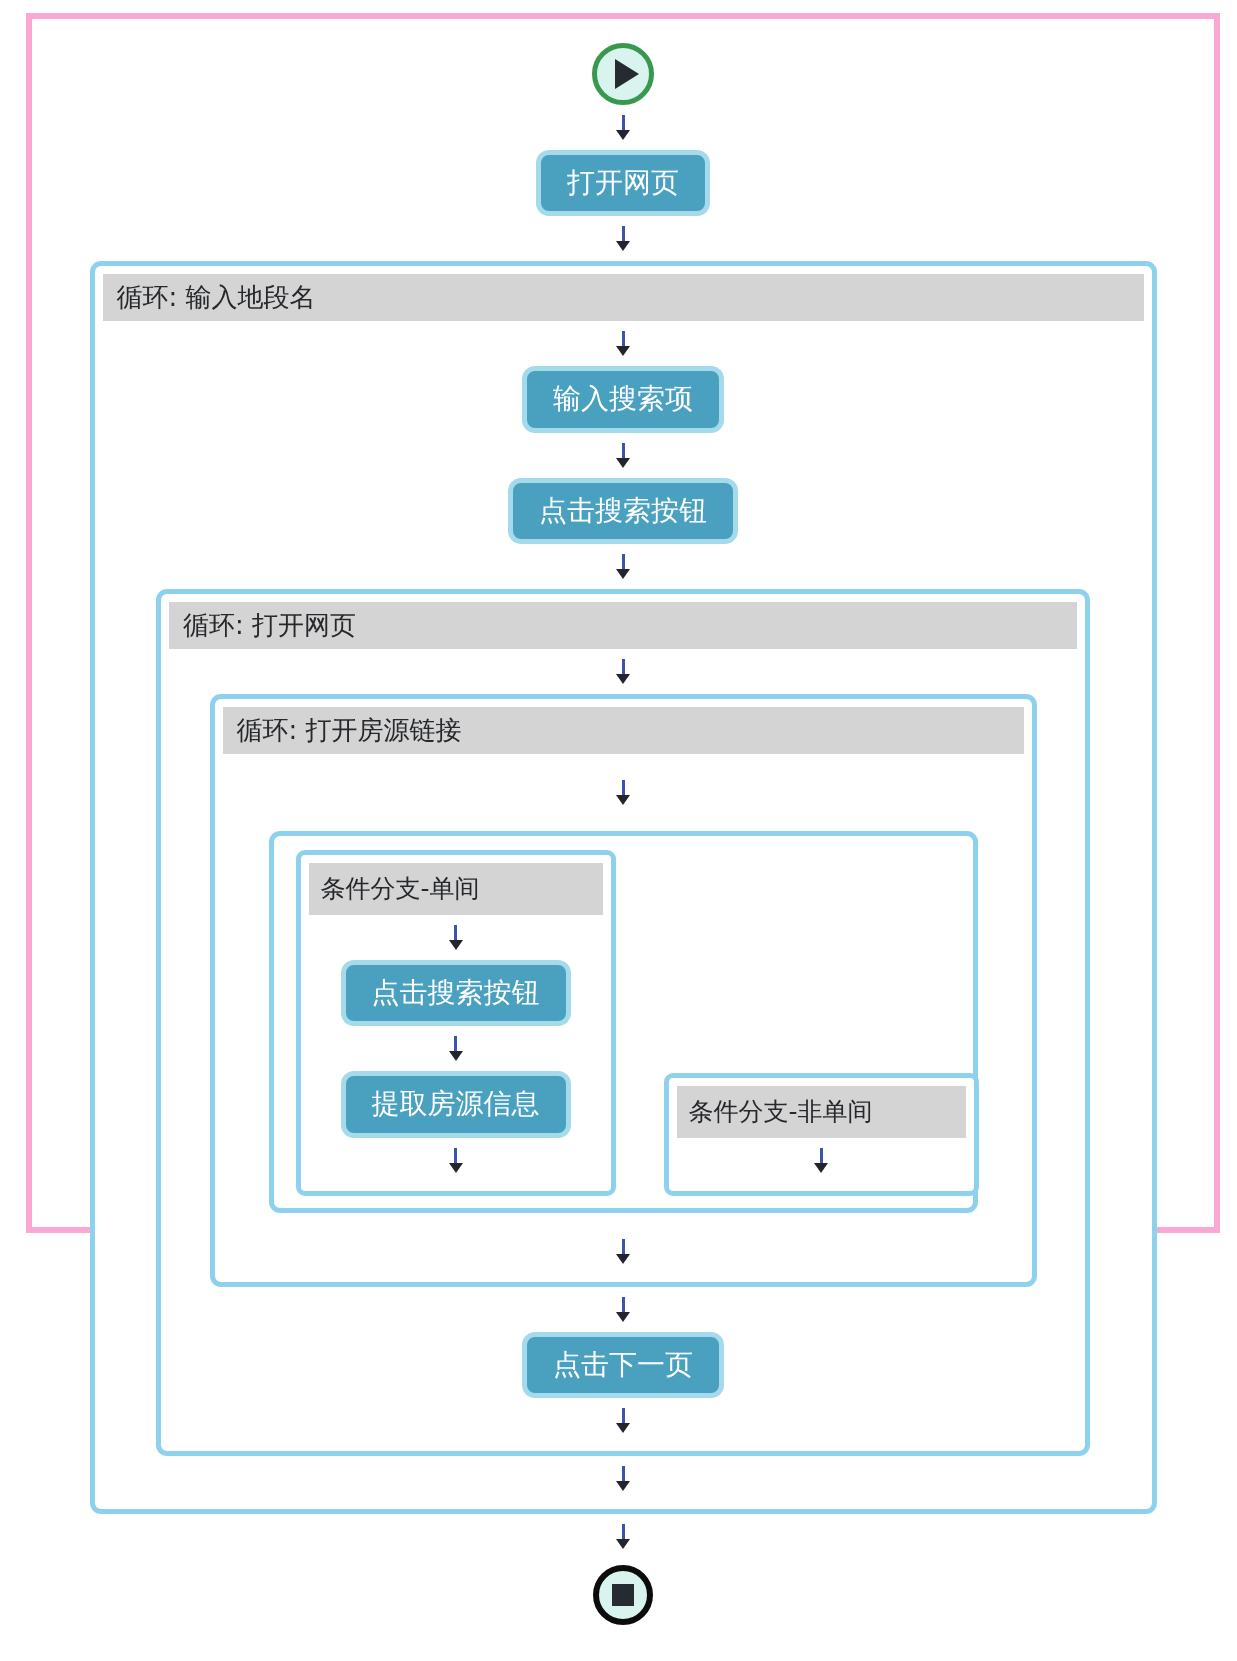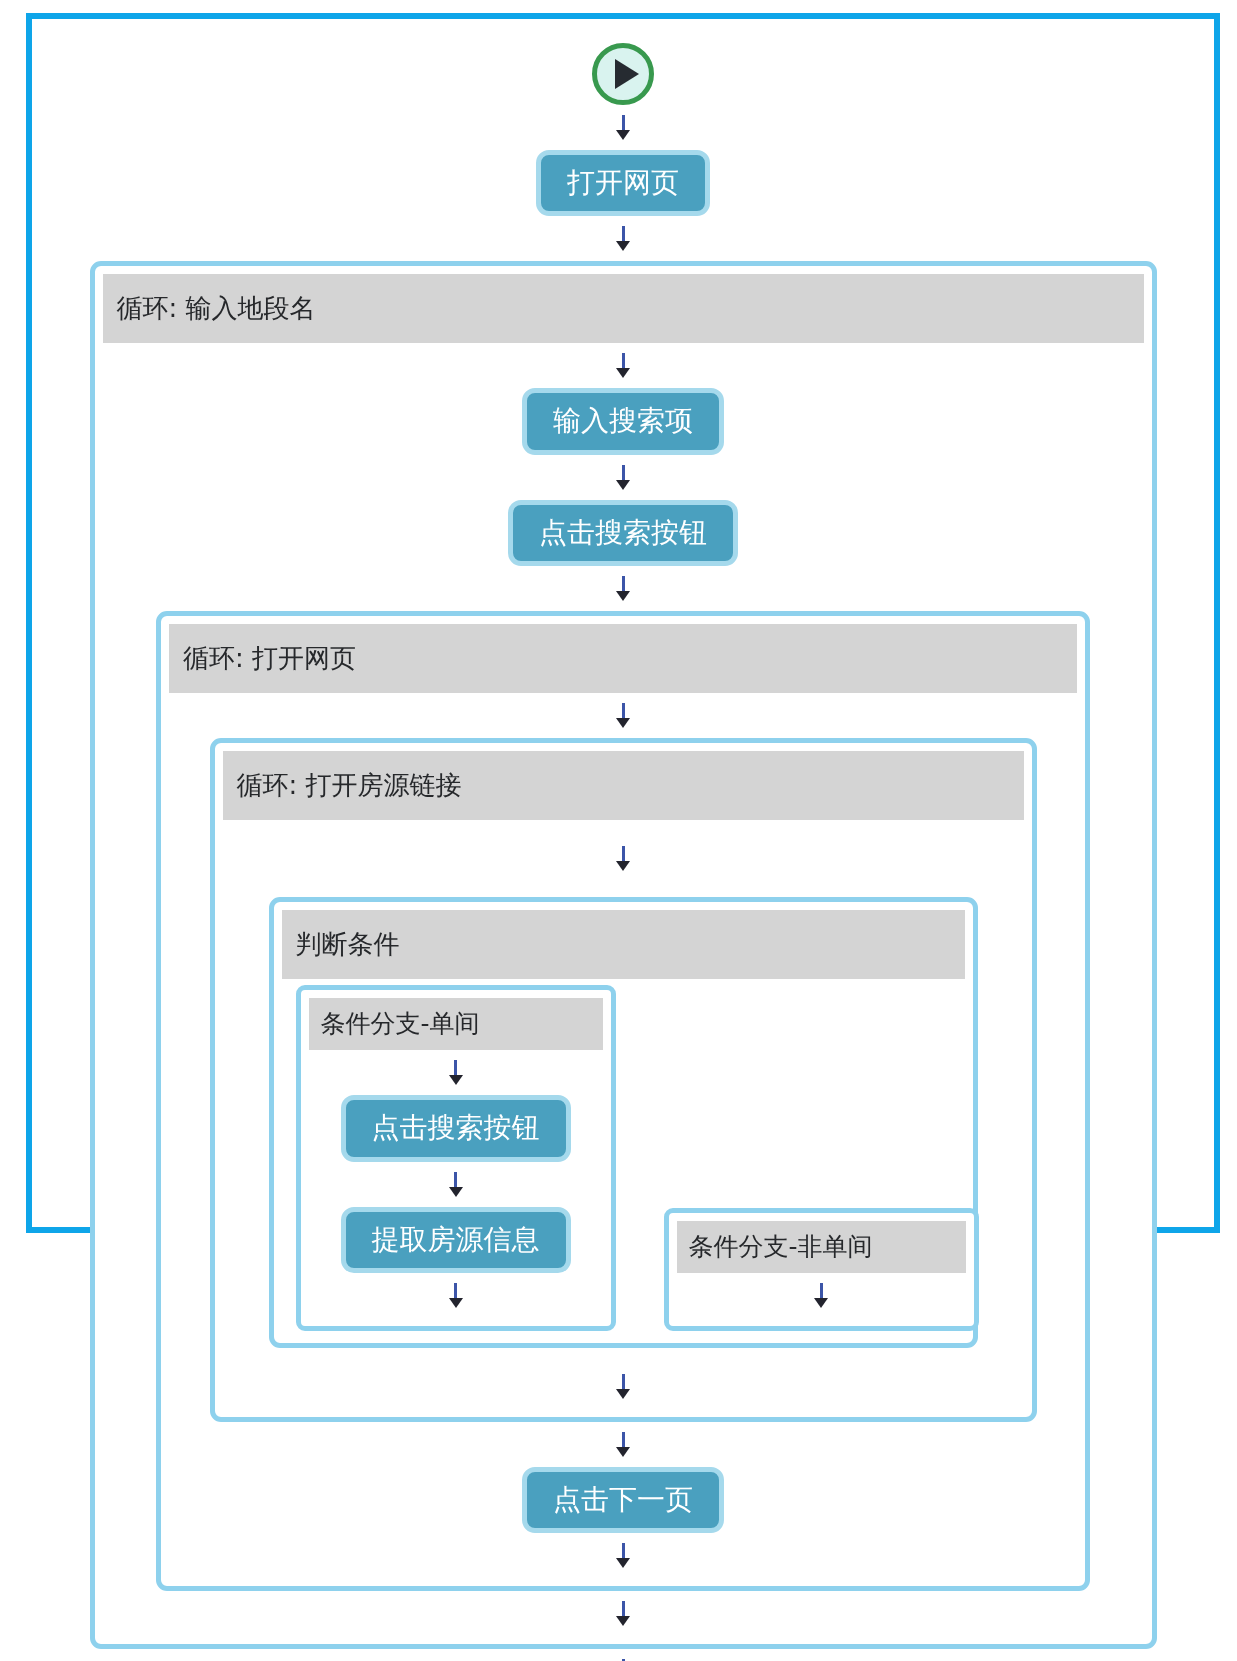--- a/index.html
+++ b/index.html
@@ -7,21 +7,21 @@
   body {
     width:1237px; height:1661px;
     background:#ffffff;
     font-family:"DejaVu Sans", "Liberation Sans", sans-serif;
     position:relative;
     overflow:hidden;
   }
   .frame {
     position:absolute; left:26px; top:13px;
     width:1194px; height:1220px;
-    border:6px solid #0ea5e9;
+    border:6px solid #f9a8d4;
     background:#ffffff;
   }
   .flow-col {
     display:flex; flex-direction:column; align-items:center;
   }
   .frame > .flow-col { padding-top:24px; }
 
   
   .icon-circle {
     width:62px; height:62px; border-radius:50%;
@@ -72,21 +72,21 @@
     padding:8px;
     display:flex; flex-direction:column; align-items:center;
     flex:0 0 auto;
   }
   .loop-header {
     align-self:stretch;
     background:#d4d4d4;
     color:#26282b;
     font-size:26px;
     line-height:1.2;
-    padding:19px 14px;
+    padding:8px 14px;
     text-align:left;
   }
   .loop-outer { width:1067px; }
   .loop-l2    { width:934px; }
   .loop-l3    { width:827px;gap:16px; }
   .cond-box   { width:709px; }
   .branch-row {
     display:flex; align-items:flex-end; gap:20px;
     margin-top:6px; margin-bottom:4px;
   }
@@ -149,21 +149,20 @@
 
         <div class="loop-box loop-l3">
           <div class="loop-header">循环: 打开房源链接</div>
 
           <div class="arrow">
               <div class="stem"></div>
               <div class="head"></div>
             </div>
 
           <div class="loop-box cond-box">
-            <div class="loop-header">判断条件</div>
 
             <div class="branch-row">
 
               <div class="loop-box branch branch-left">
                 <div class="loop-header">条件分支-单间</div>
 
                 <div class="arrow">
                     <div class="stem"></div>
                     <div class="head"></div>
                   </div>

